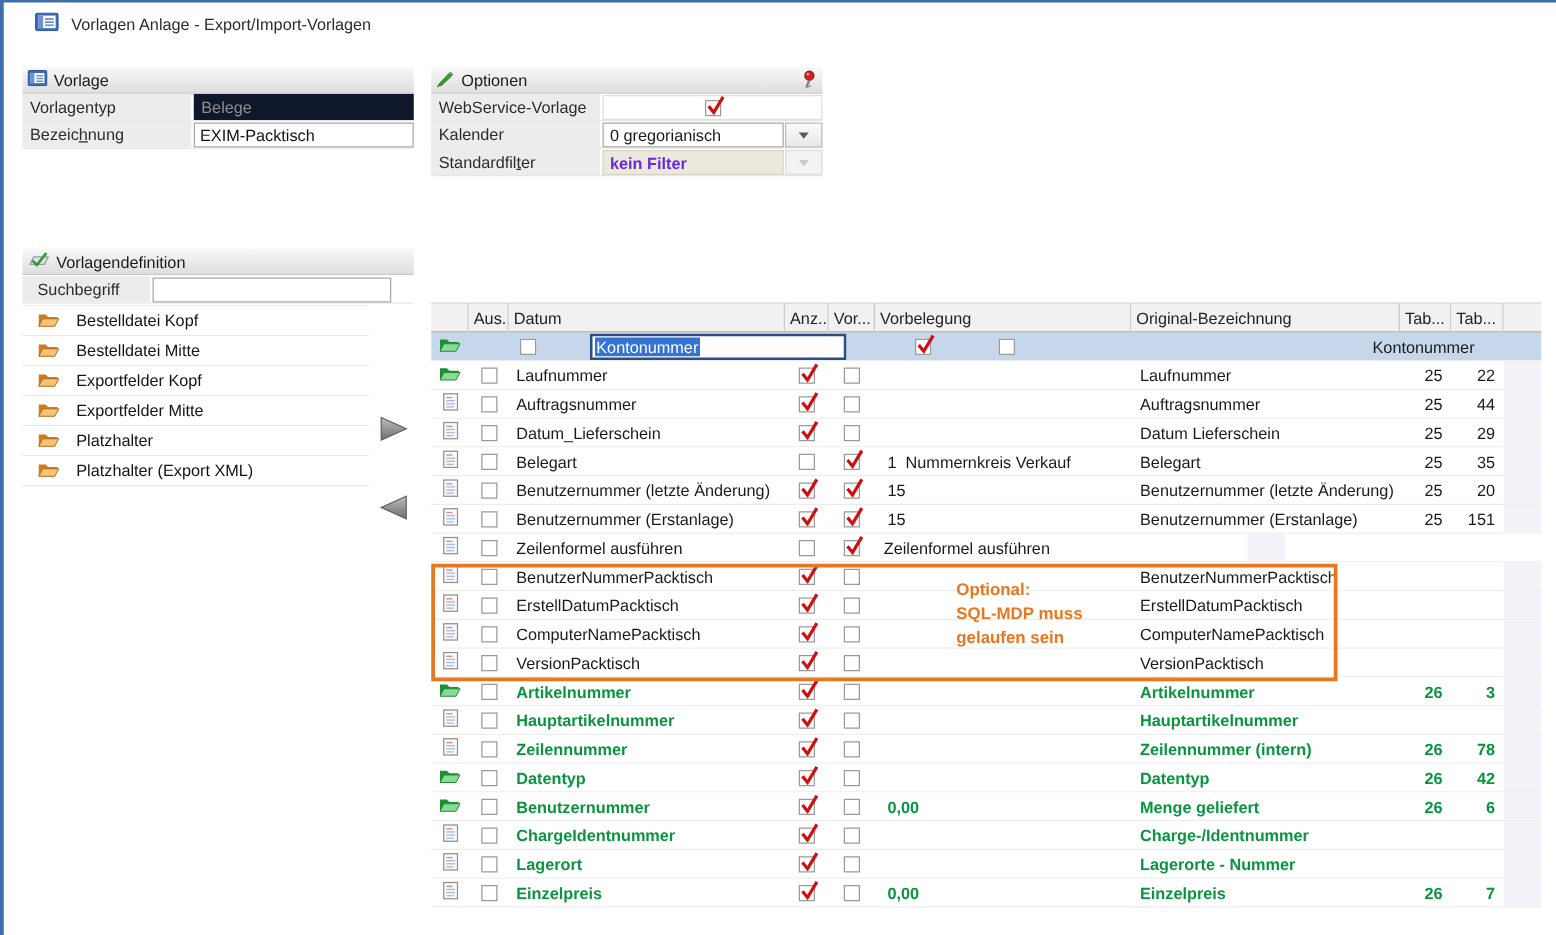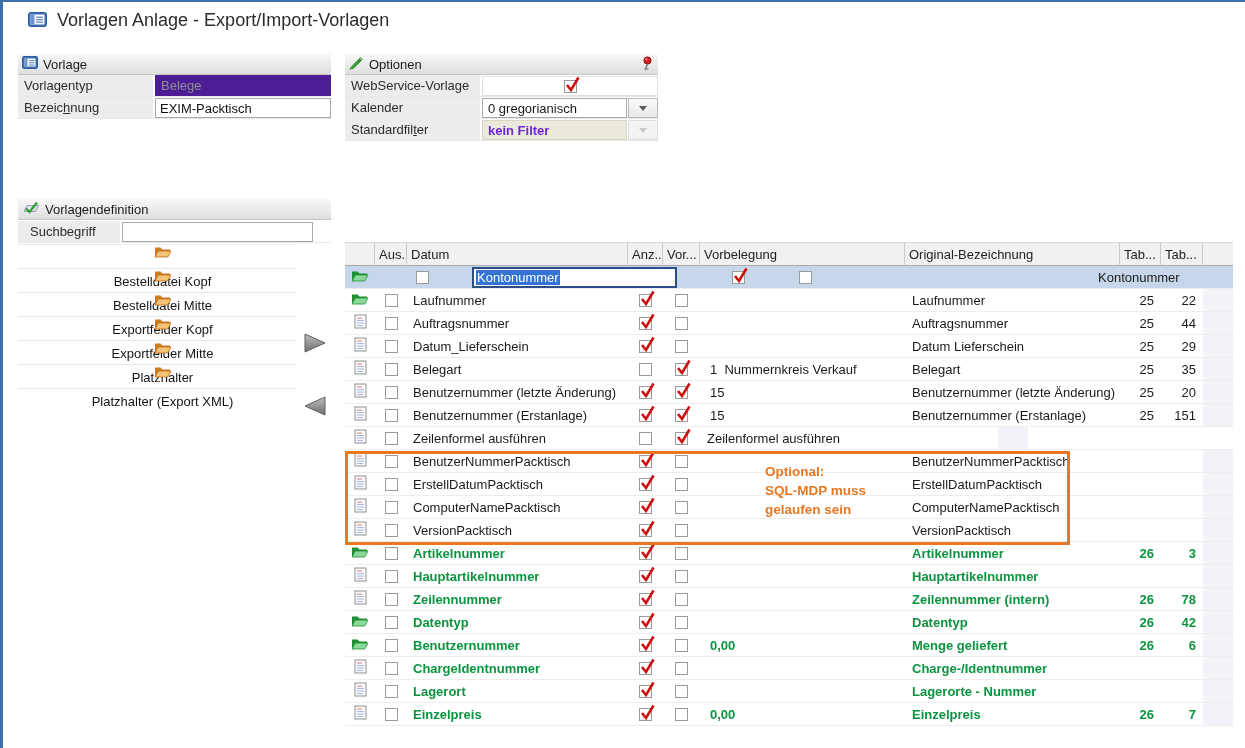--- a/index.html
+++ b/index.html
@@ -10,34 +10,34 @@
     font-family: "Liberation Sans", sans-serif;
     font-size: 13px;
     color: #1a1a1a;
     overflow: hidden;
   }
   .edge-top  { position:absolute; left:0; top:0; width:1245px; height:2px; background:#3f6fa8; }
   .edge-left { position:absolute; left:0; top:0; width:3px; height:748px; background:#3f6fa8; }
 
   
   .titlebar { position:absolute; left:28px; top:10px; display:flex; align-items:center; gap:10px; }
-  .titlebar .ttl { font-size:18px; color:#2b2b2b; }
+  .titlebar .ttl { font-size:13px; color:#2b2b2b; }
 
   
   .group { position:absolute; width:313px; }
   .group-hd {
     height:21px; display:flex; align-items:center; gap:5px; padding:0 4px;
     background:linear-gradient(#f8f8f8,#dedede); border-bottom:1px solid #c6c6c6;
     position:relative;
   }
   .group-hd .pin { position:absolute; right:4px; top:2px; }
   .frow { display:flex; height:22px; border-bottom:1px solid #e7e7e7; align-items:stretch; }
   .flabel { width:135px; background:#ececec; display:flex; align-items:center; padding-left:6px; margin-right:2px; color:#2b2b2b; }
   .fvalue { flex:1; display:flex; align-items:center; padding-left:6px; }
-  .fvalue.dis { background:#4c1d95; color:#8f8f8f; }
+  .fvalue.dis { background:#0f172a; color:#8f8f8f; }
   .accel { text-decoration: underline; }
   input.txt {
     width:100%; height:20px; margin-top:1px; border:1px solid #a9a9a9; background:#fff;
     font-family:"Liberation Sans",sans-serif; font-size:13px; padding:0 4px; color:#111;
   }
   .chkarea { flex:1; margin-top:1px; height:20px; background:#fff; border:1px solid #e0e0e0; display:flex; align-items:center; justify-content:center; }
   .combo { flex:1; display:flex; margin-top:1px; height:20px; }
   .combo .cval { flex:1; border:1px solid #a9a9a9; background:#fff; display:flex; align-items:center; padding-left:5px; }
   .combo .cbtn { width:30px; margin-left:1px; background:linear-gradient(#fbfbfb,#e8e8e8); border:1px solid #b9b9b9; display:flex; align-items:center; justify-content:center; }
   .combo.dis .cval { background:#ebe8dc; border-color:#d9d6c8; color:#6d28d9;font-weight:bold; }
@@ -45,21 +45,21 @@
   .tri { width:0; height:0; border-left:4px solid transparent; border-right:4px solid transparent; border-top:5px solid #5a5a5a; }
   .tri.dis { border-top-color:#c8c8c8; }
 
   
   .def-hd { position:absolute; left:18px; top:199px; width:313px; }
   .search-row { position:absolute; left:18px; top:221px; width:313px; height:22px; display:flex; border-bottom:1px solid #e7e7e7; }
   .search-row .slabel { width:102px; display:flex; align-items:center; padding-left:12px; background:#ececec; margin-right:2px; color:#2b2b2b; }
   .search-row input { flex:1; height:20px; margin:1px 18px 0 0; border:1px solid #a9a9a9; font-family:"Liberation Sans",sans-serif; font-size:13px; padding:0 4px; }
 
   .folder-list { position:absolute; left:18px; top:244px; width:277px; border-top:1px solid #eee; }
-  .folder-row { height:24px; display:flex; align-items:center; gap:13px; padding-left:12px; border-bottom:1px solid #e6e6e6; background:#fff;flex-direction:column; }
+  .folder-row { height:24px; display:flex; align-items:center; gap:13px; padding-left:12px; border-bottom:1px solid #e6e6e6; background:#fff; }
   .folder-row span { color:#141414; }
 
   .arrow-btn { position:absolute; width:28px; height:24px; display:flex; align-items:center; justify-content:center; cursor:pointer; }
 
   
   .grid { position:absolute; left:345px; top:242px; width:888px; }
   .grid-hd { display:flex; height:24px; }
   .hcell {
     background:#f1f1f1; border-top:1px solid #d8d8d8; border-bottom:1px solid #aaaaaa; border-right:1px solid #c9c9c9;
     display:flex; align-items:center; padding:0 4px; color:#222; flex:none; overflow:hidden; white-space:nowrap;

